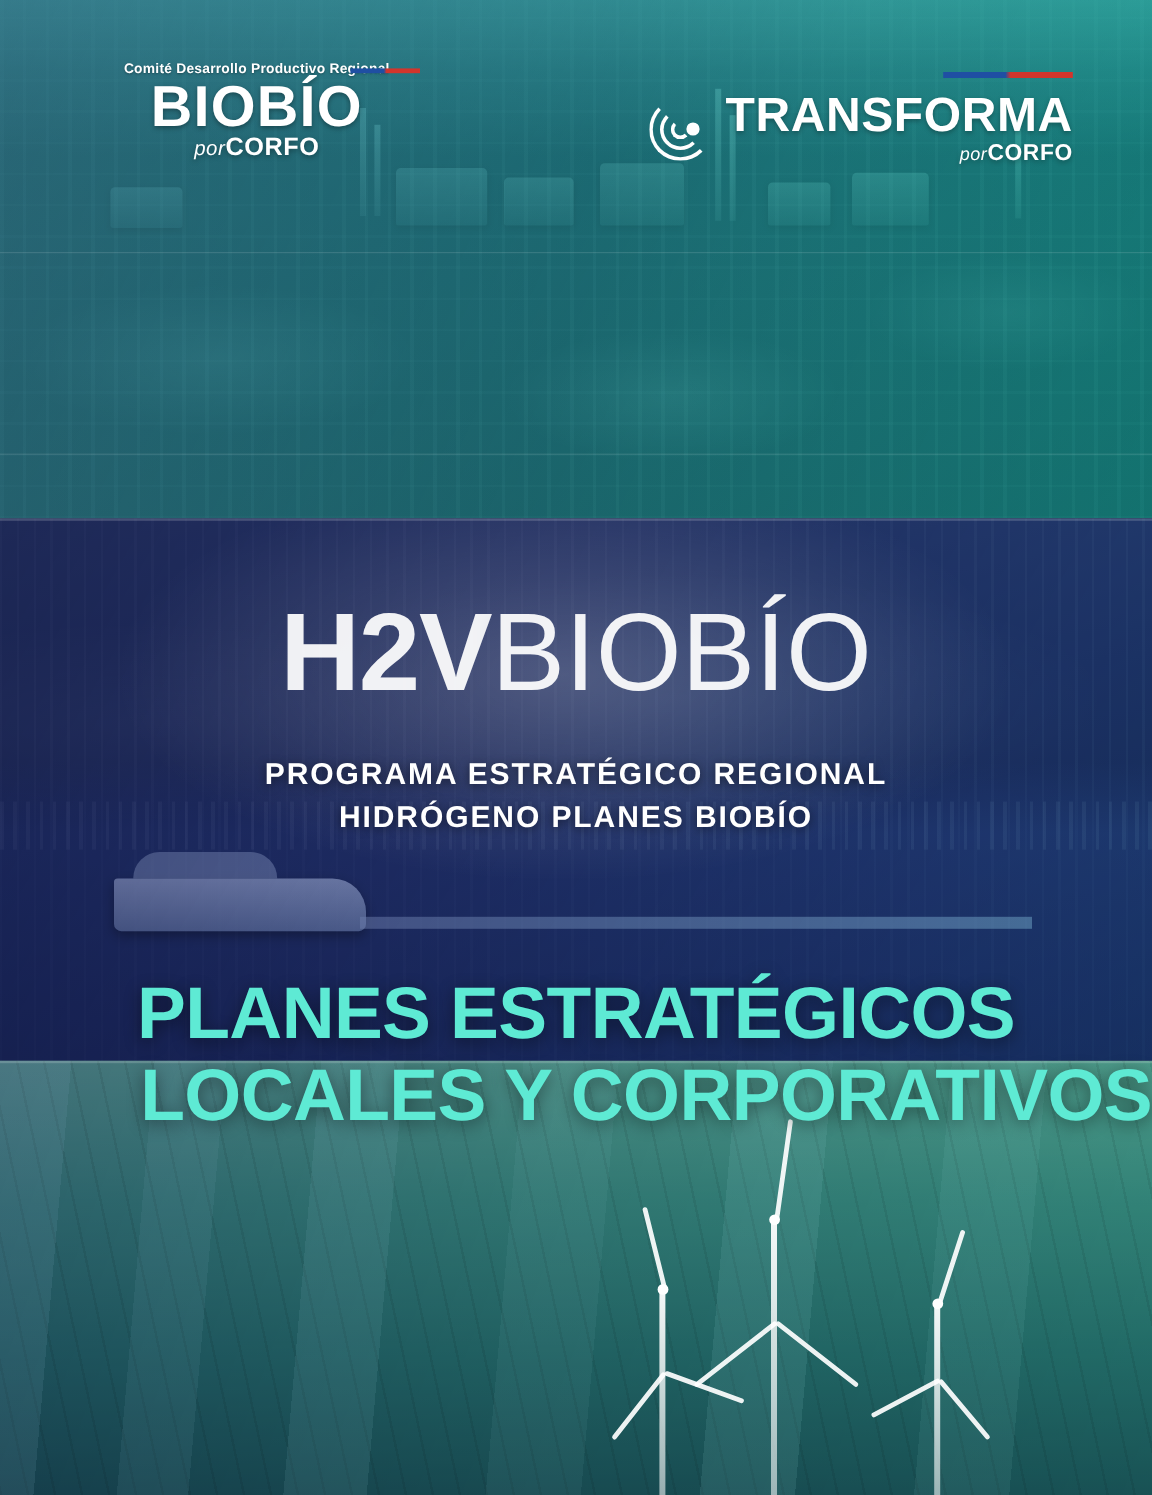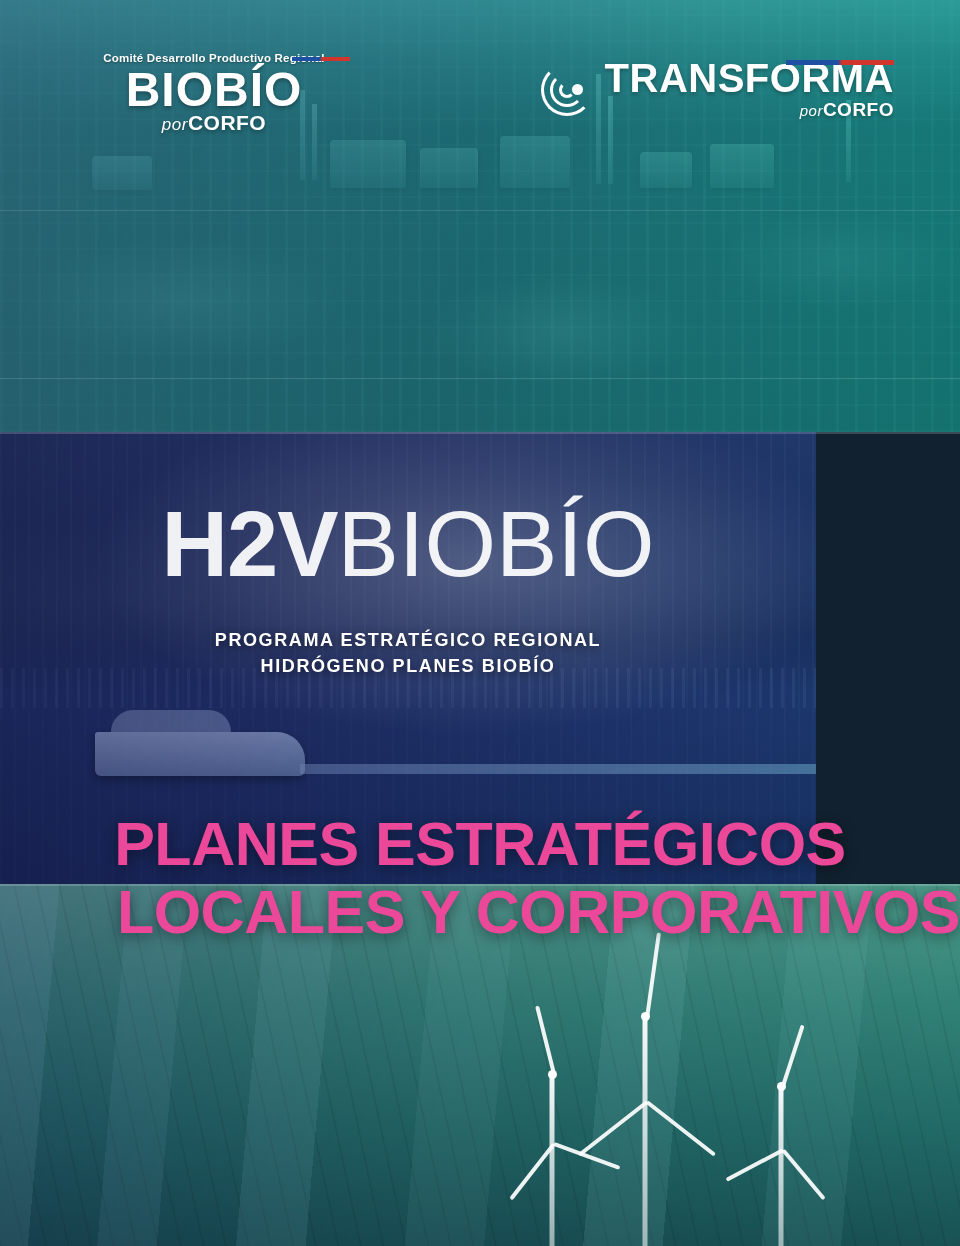--- a/index.html
+++ b/index.html
@@ -143,20 +143,21 @@
     right: 0;
     top: 2px;
     width: 108px;
     height: 5px;
     background: linear-gradient(90deg, #1f4fa3 0%, #1f4fa3 48%, #d2352c 52%, #d2352c 100%);
   }
   .logo-transforma .row {
     display: flex;
     align-items: center;
     gap: 10px;
+    margin-top: 18px;
   }
   .logo-transforma .mark {
     width: 56px; height: 56px;
     position: relative;
     flex: 0 0 auto;
   }
   .logo-transforma .mark span {
     position: absolute;
     border: 3px solid #fff;
     border-radius: 50%;
@@ -191,21 +192,21 @@
   .logo-transforma .sub i {
     font-weight: 400;
     font-style: italic;
     font-size: 15px;
   }
 
   
   .band-mid {
     position: absolute;
     left: 0; top: 432px;
-    width: 816px; height: 452px;
+    width: 960px; height: 452px;
     overflow: hidden;
     background: #1d2a55;
   }
   .band-mid .photo {
     position: absolute;
     inset: 0;
     background:
       
       radial-gradient(ellipse 520px 150px at 560px 150px, rgba(255,255,255,0.10), rgba(255,255,255,0) 70%),
       radial-gradient(ellipse 420px 120px at 120px 170px, rgba(255,255,255,0.07), rgba(255,255,255,0) 70%),
@@ -283,34 +284,34 @@
     mix-blend-mode: screen;
   }
   .h2v .light { font-weight: 400; letter-spacing: 0px; }
 
   .prog {
     position: absolute;
     left: 0; right: 0;
     top: 196px;
     text-align: center;
     color: #fff;
-    font-size: 18px;
+    font-size: 25px;
     font-weight: 700;
     letter-spacing: 1.6px;
     line-height: 1.42;
     text-shadow: 0 2px 8px rgba(0,0,0,0.5);
   }
 
   
   .headline {
     position: absolute;
     left: 0; right: 0;
     top: 810px;
     text-align: center;
-    color: #ec4899;
+    color: #5eead4;
     font-size: 61px;
     font-weight: 800;
     letter-spacing: -0.5px;
     line-height: 1.12;
     text-shadow: 0 3px 14px rgba(0,0,0,0.45);
     z-index: 5;
   }
   .headline .l2 { display: block; text-align: right; }
 
   

